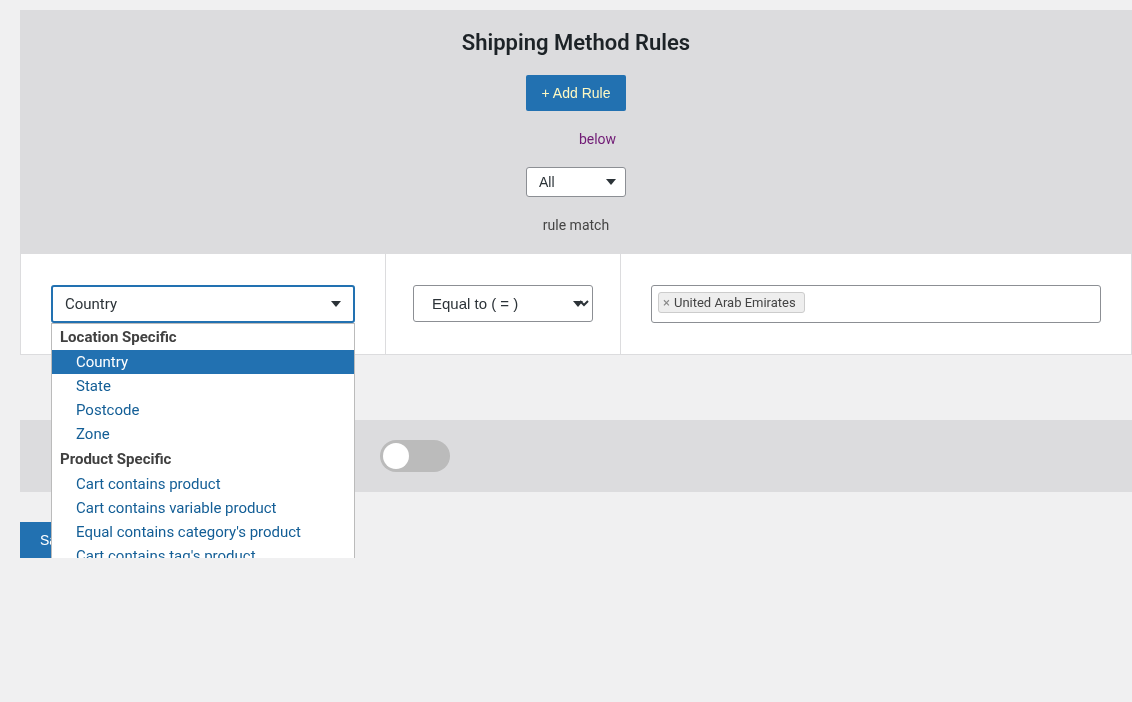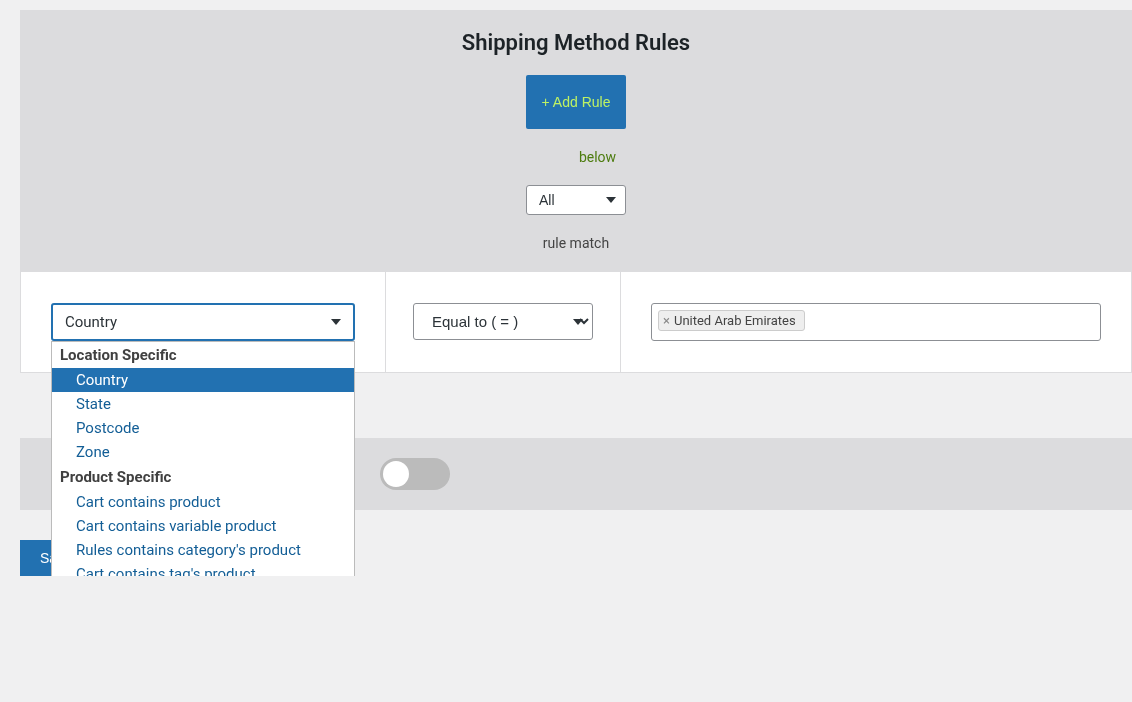--- a/index.html
+++ b/index.html
@@ -26,29 +26,29 @@
       margin-top: 10px;
       flex-direction: column;
     }
     .header-title {
       font-size: 22px;
       font-weight: 600;
       color: #1d2327;
     }
     .btn-primary {
       background: #2271b1;
-      color: #bef264;
+      color: #fef9c3;
       border: none;
-      padding: 19px 16px;
+      padding: 10px 16px;
       font-size: 14px;
       cursor: pointer;
       border-radius: 2px;
     }
     .below-label {
-      color: #4d7c0f;
+      color: #701a75;
       margin-left: 43px;
       font-size: 14px;
     }
     .select-basic {
       border: 1px solid #8c8f94;
       background: #fff;
       padding: 6px 30px 6px 12px;
       font-size: 14px;
       border-radius: 3px;
       appearance: none;
@@ -251,21 +251,21 @@
         </div>
         <div class="dropdown-panel" id="dropdown-panel">
             <div class="dropdown-group-label">Location Specific</div>
             <div class="dropdown-option selected">Country</div>
             <div class="dropdown-option">State</div>
             <div class="dropdown-option">Postcode</div>
             <div class="dropdown-option">Zone</div>
             <div class="dropdown-group-label">Product Specific</div>
             <div class="dropdown-option">Cart contains product</div>
             <div class="dropdown-option">Cart contains variable product</div>
-            <div class="dropdown-option">Rules contains category's product</div>
+            <div class="dropdown-option">Equal contains category's product</div>
             <div class="dropdown-option">Cart contains tag's product</div>
             <div class="dropdown-option">Cart contains SKU's product</div>
             <div class="dropdown-group-label">Attribute Specific</div>
             <div class="dropdown-option">Color</div>
             <div class="dropdown-option">Size</div>
             <div class="dropdown-group-label">User Specific</div>
             <div class="dropdown-option">User</div>
             <div class="dropdown-option">User Role</div>
             <div class="dropdown-group-label">Cart Specific</div>
             <div class="dropdown-option">Cart Subtotal (Before Discount) (£)</div>

